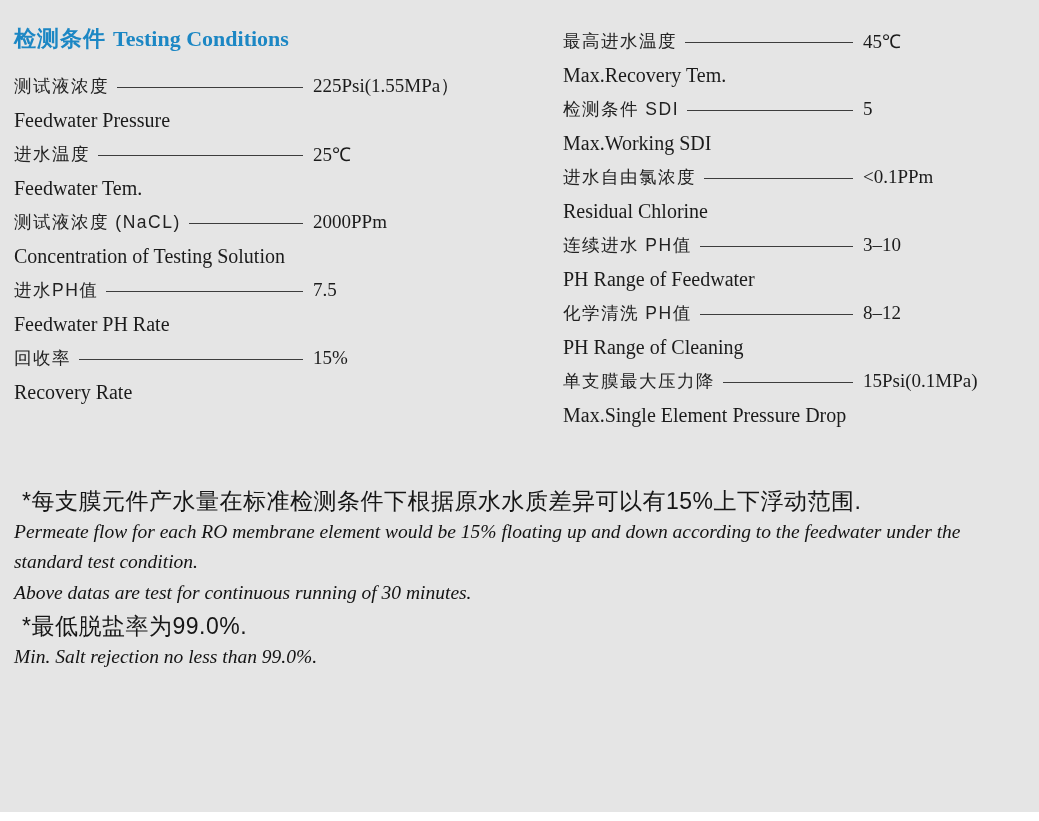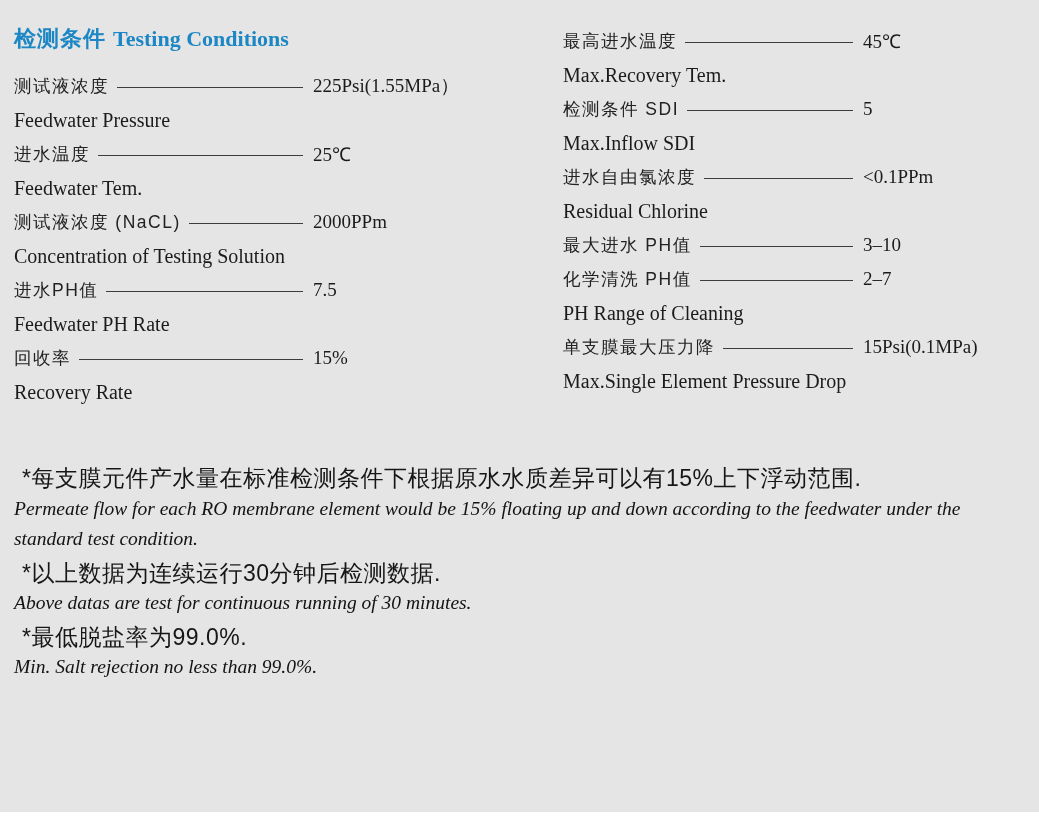--- a/index.html
+++ b/index.html
@@ -166,51 +166,52 @@
       </div>
 
       <div class="spec-item">
         <div class="spec-row">
           <div class="lead">
             <span class="zh-label">检测条件 SDI</span>
             <span class="leader"></span>
           </div>
           <span class="value">5</span>
         </div>
-        <div class="en-label">Max.Inflow SDI</div>
+        <div class="en-label">Max.Working SDI</div>
       </div>
 
       <div class="spec-item">
         <div class="spec-row">
           <div class="lead">
             <span class="zh-label">进水自由氯浓度</span>
             <span class="leader"></span>
           </div>
           <span class="value">&lt;0.1PPm</span>
         </div>
         <div class="en-label">Residual Chlorine</div>
       </div>
 
       <div class="spec-item">
         <div class="spec-row">
           <div class="lead">
-            <span class="zh-label">最大进水 PH值</span>
+            <span class="zh-label">连续进水 PH值</span>
             <span class="leader"></span>
           </div>
           <span class="value">3–10</span>
         </div>
+        <div class="en-label">PH Range of Feedwater</div>
       </div>
 
       <div class="spec-item">
         <div class="spec-row">
           <div class="lead">
             <span class="zh-label">化学清洗 PH值</span>
             <span class="leader"></span>
           </div>
-          <span class="value">2–7</span>
+          <span class="value">8–12</span>
         </div>
         <div class="en-label">PH Range of Cleaning</div>
       </div>
 
       <div class="spec-item">
         <div class="spec-row">
           <div class="lead">
             <span class="zh-label">单支膜最大压力降</span>
             <span class="leader"></span>
           </div>
@@ -218,19 +219,18 @@
         </div>
         <div class="en-label">Max.Single Element Pressure Drop</div>
       </div>
     </section>
 
   </div>
 
   <div class="notes">
     <p class="note-zh">*每支膜元件产水量在标准检测条件下根据原水水质差异可以有15%上下浮动范围.</p>
     <p class="note-en">Permeate flow for each RO membrane element would be 15% floating up and down according to the feedwater under the standard test condition.</p>
-    <p class="note-zh">*以上数据为连续运行30分钟后检测数据.</p>
     <p class="note-en">Above datas are test for continuous running of 30 minutes.</p>
     <p class="note-zh">*最低脱盐率为99.0%.</p>
     <p class="note-en">Min. Salt rejection no less than 99.0%.</p>
   </div>
 
 </div>
 
 </body></html>

